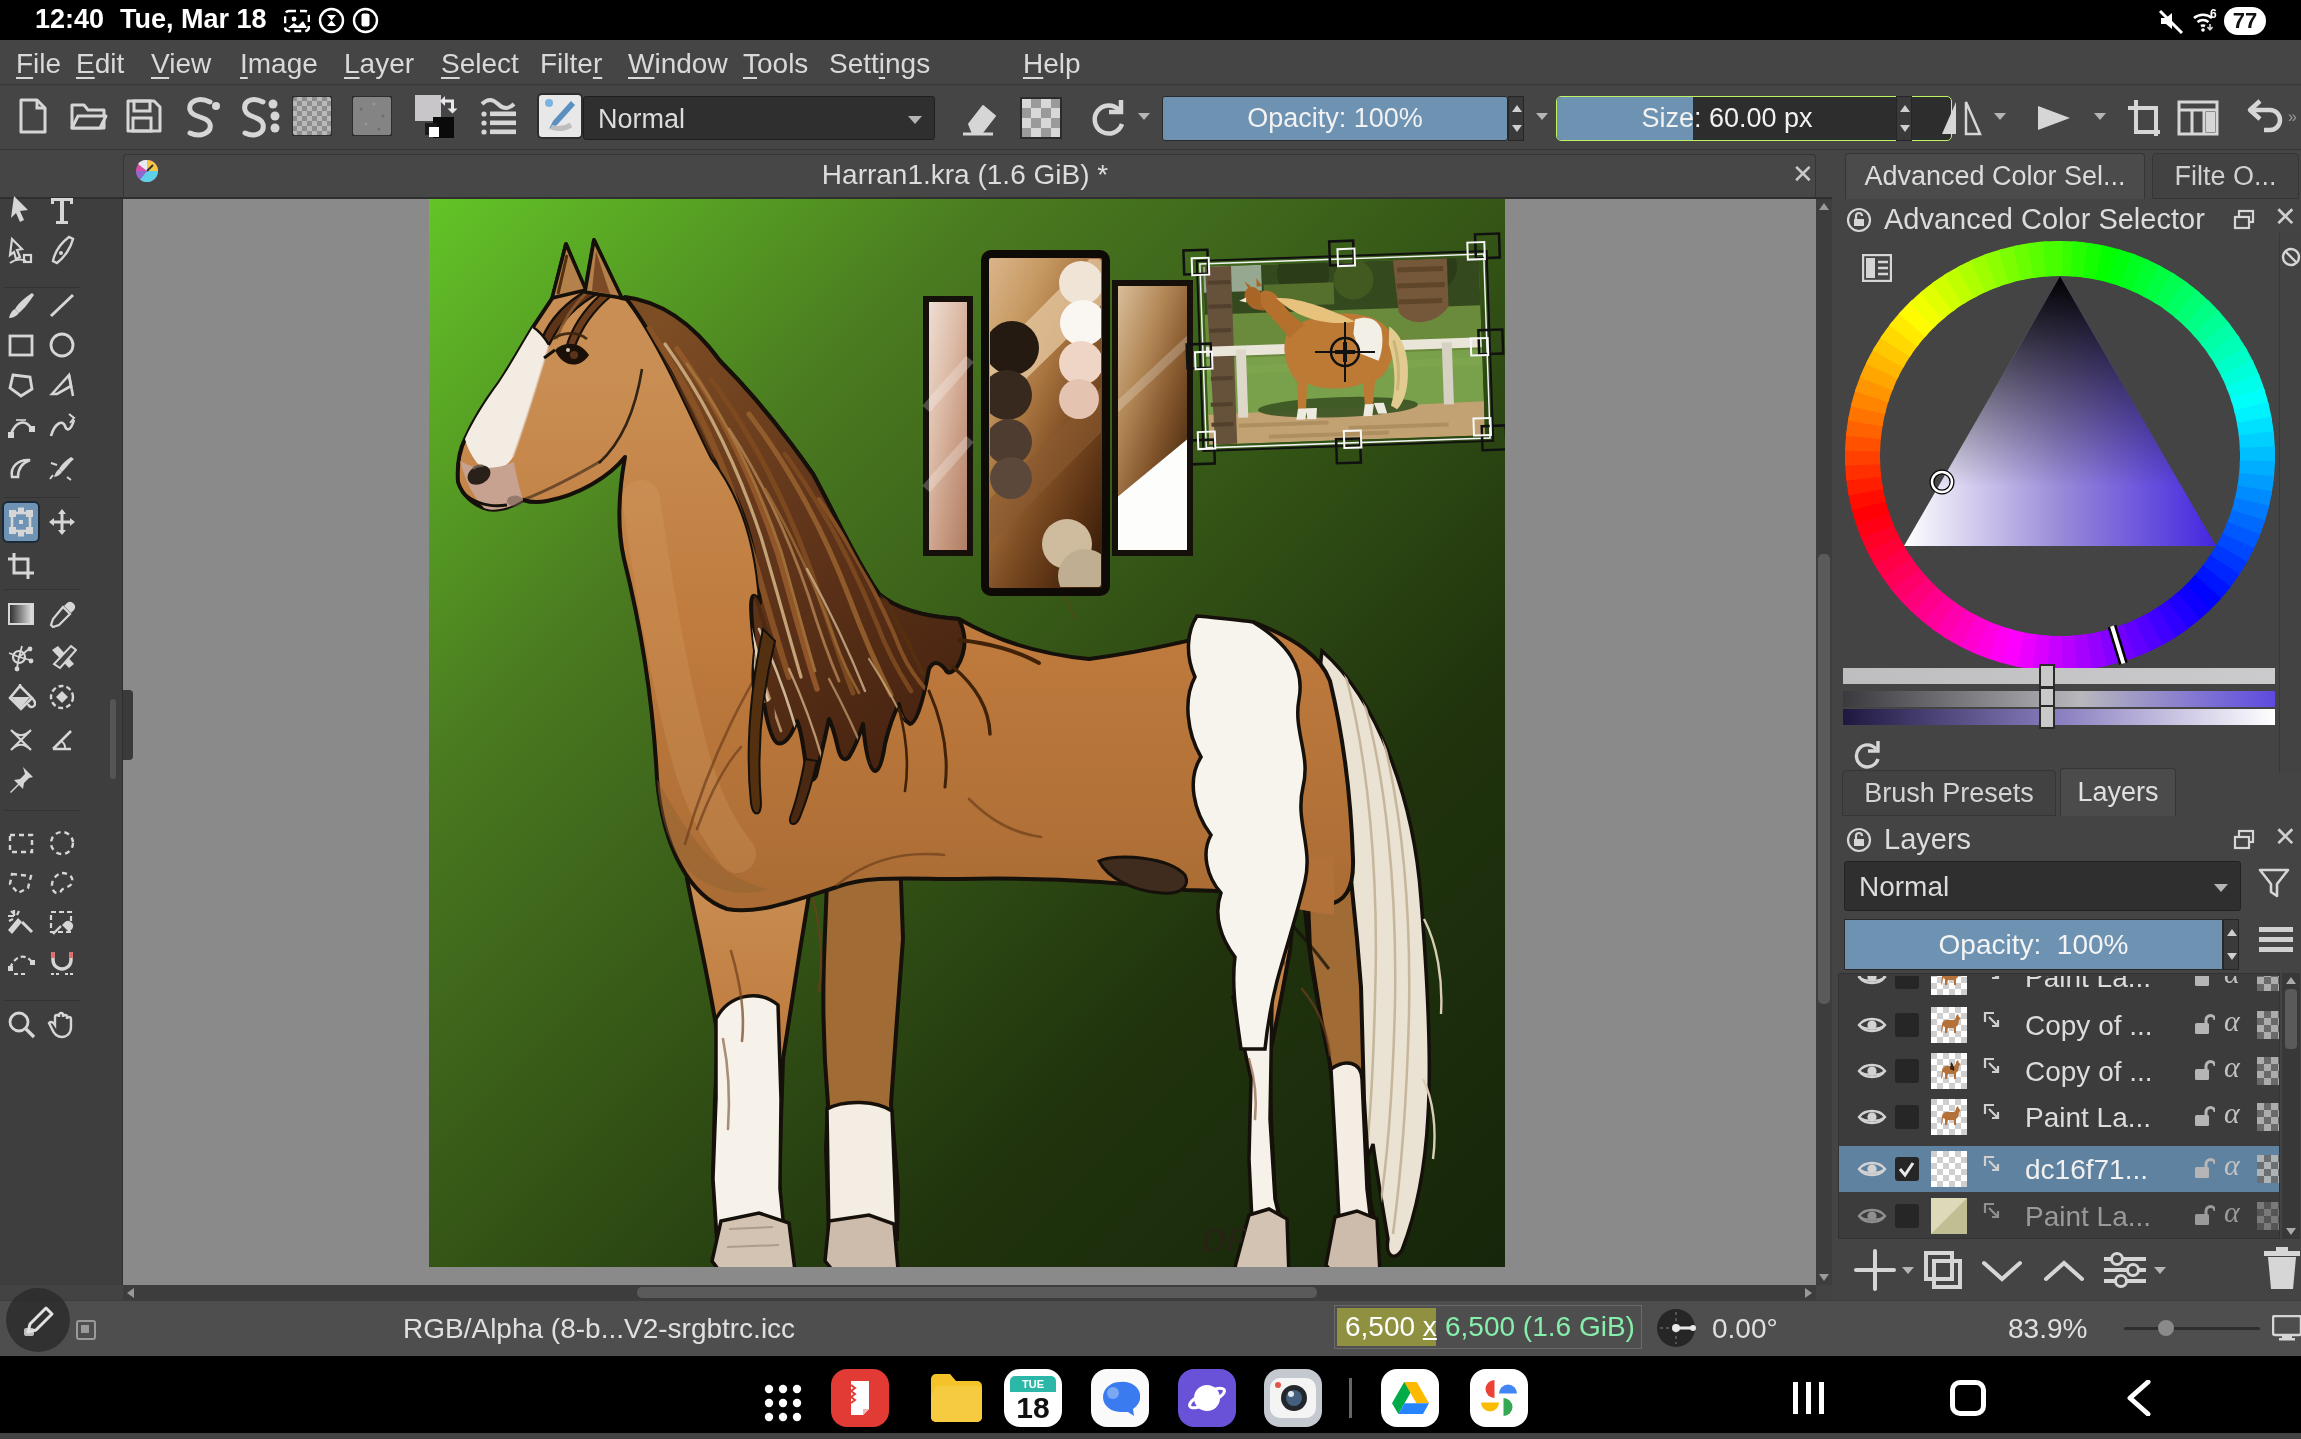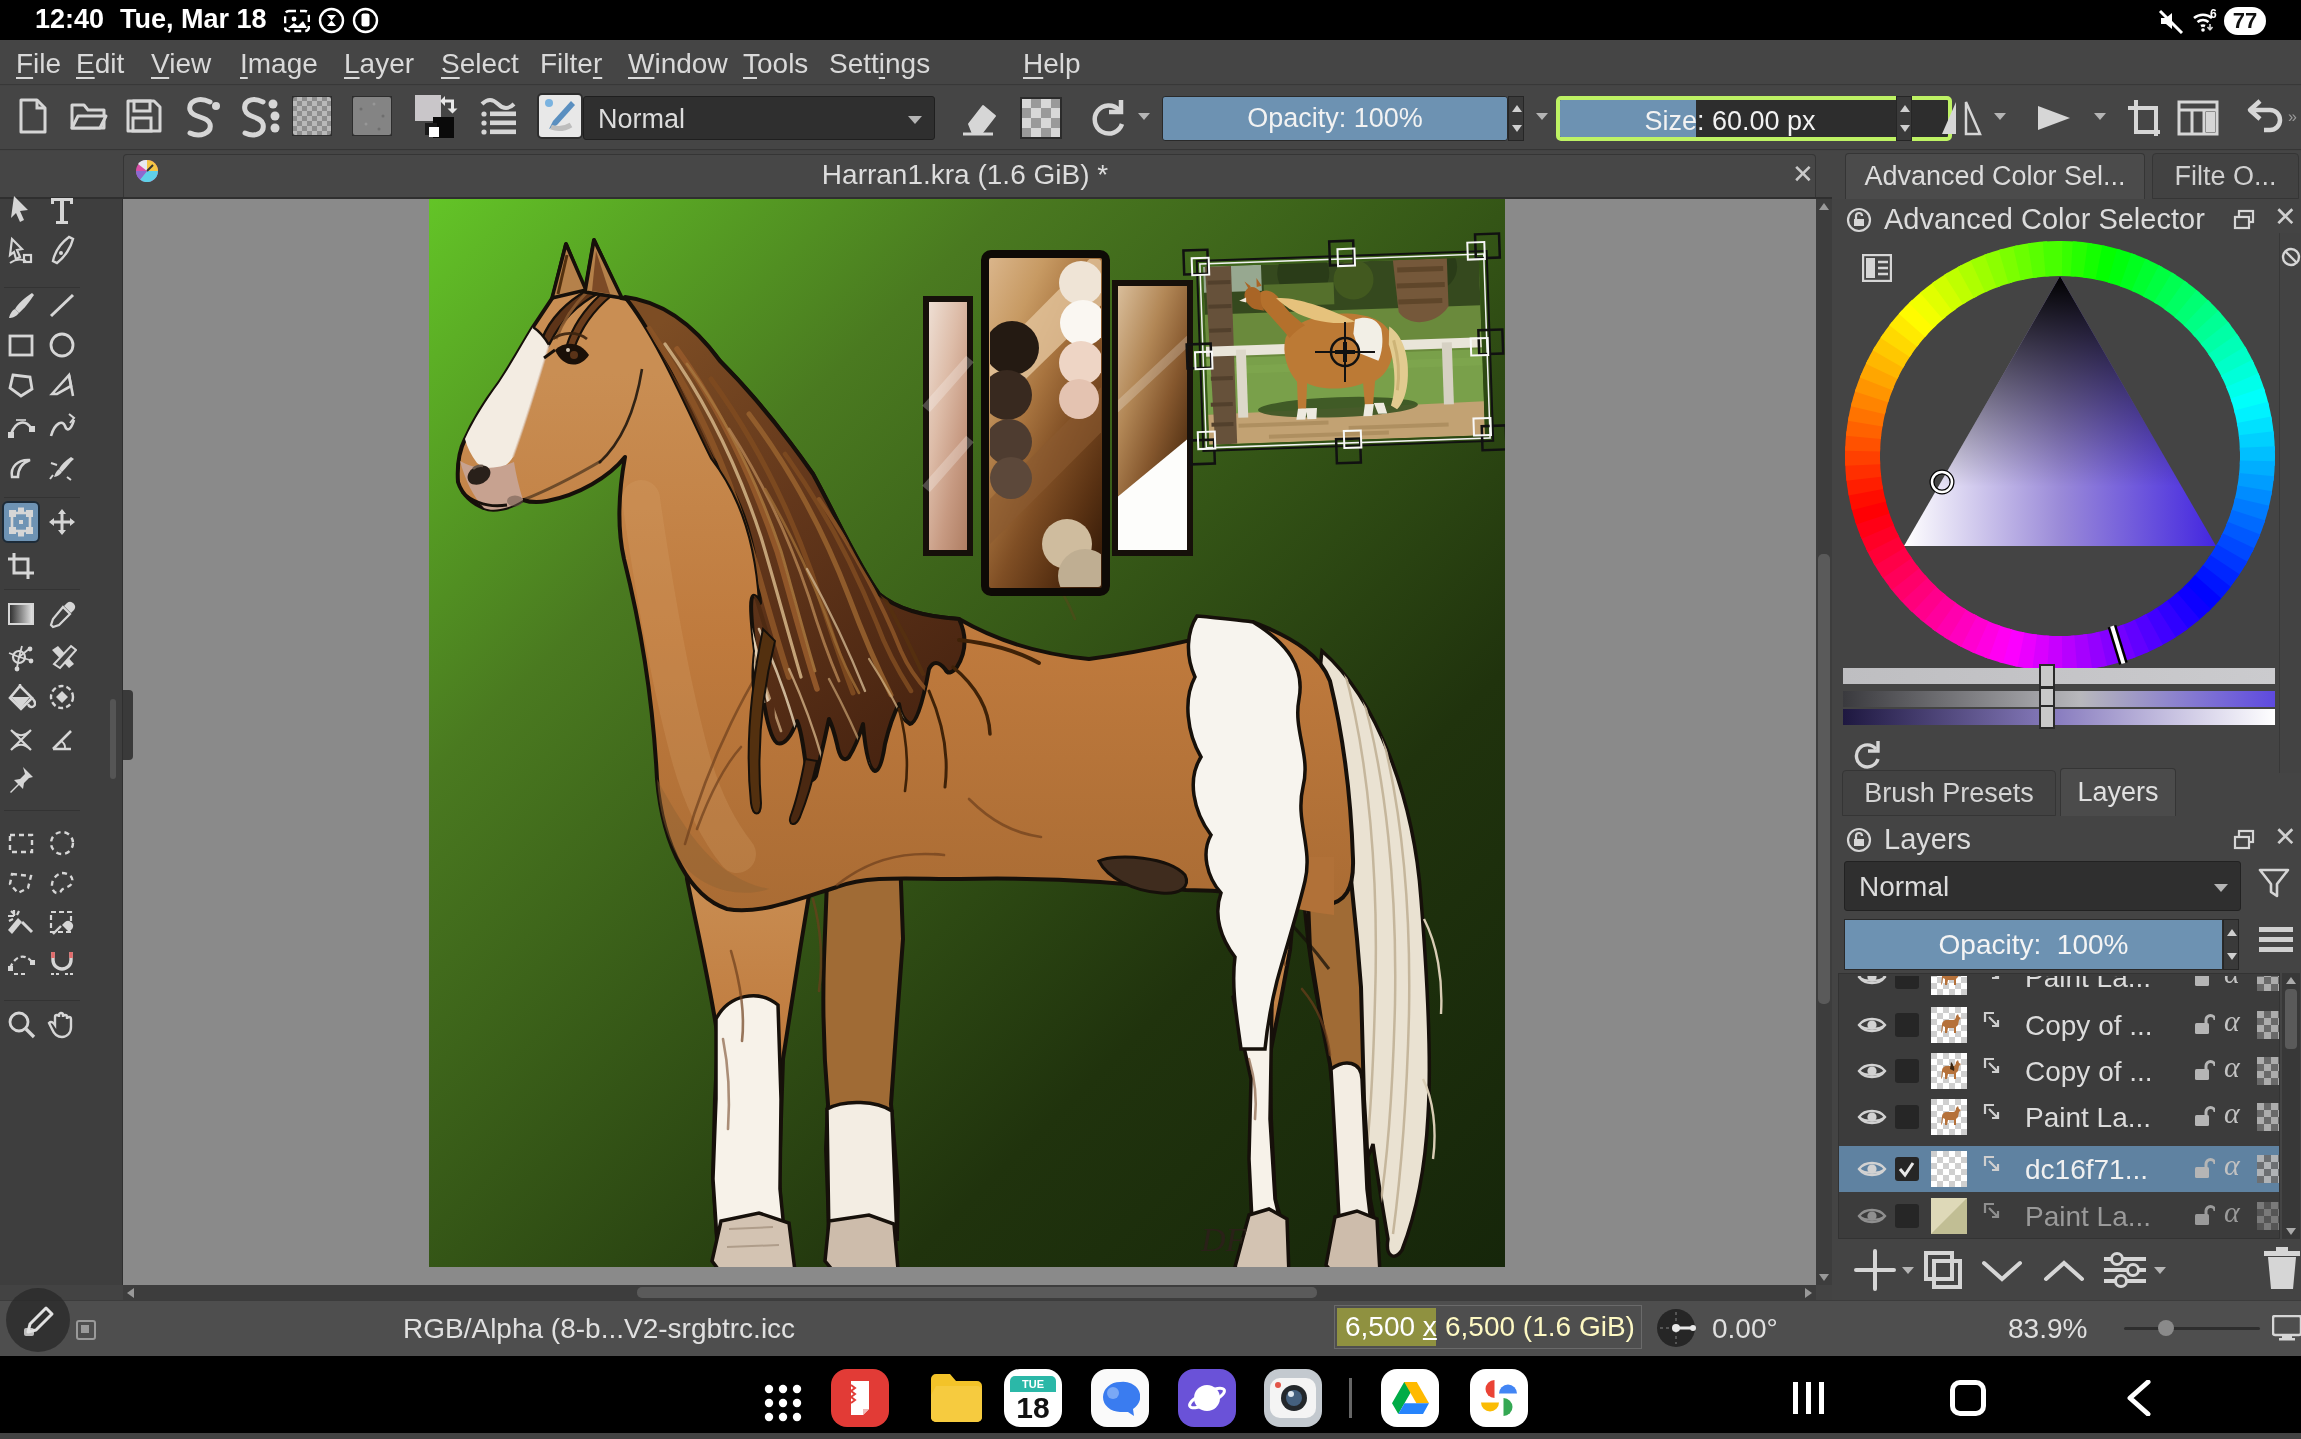--- a/index.html
+++ b/index.html
@@ -169,21 +169,21 @@
           <path d="M34,14 a14,14 0 1 0 3,14" fill="none" stroke="#d6d6d6" stroke-width="4.5"></path>
           <path d="M36,4 v12 h-12" fill="none" stroke="#d6d6d6" stroke-width="4.5"></path>
         </svg></div>
 <div class="abs" style="left:1138px;top:27px;width:0;height:0;border-left:6px solid transparent;border-right:6px solid transparent;border-top:7px solid #b5b5b5"></div>
 <div class="abs" style="left:1162px;top:10px;width:346px;height:45px;background:#6d92b2;border:1px solid #2a2a2a;border-radius:3px;text-align:center;font-size:27px;color:#f2f2f2;line-height:43px">Opacity: 100%</div>
 <div class="abs" style="left:1508px;top:10px;width:16px;height:45px;background:#3a3a3a;border:1px solid #262626">
 <div class="abs" style="left:3px;top:8px;width:0;height:0;border-left:5px solid transparent;border-right:5px solid transparent;border-bottom:7px solid #cfcfcf"></div>
 <div class="abs" style="left:3px;bottom:8px;width:0;height:0;border-left:5px solid transparent;border-right:5px solid transparent;border-top:7px solid #cfcfcf"></div>
       </div>
 <div class="abs" style="left:1536px;top:27px;width:0;height:0;border-left:6px solid transparent;border-right:6px solid transparent;border-top:7px solid #b5b5b5"></div>
-<div class="abs" style="left:1556px;top:10px;width:396px;height:45px;background:#2d2d2d;border:4px solid #bef264;border-radius:5px;overflow:hidden">
+<div class="abs" style="left:1556px;top:10px;width:396px;height:45px;background:#2d2d2d;border:1px solid #bef264;border-radius:5px;overflow:hidden">
 <div class="abs" style="left:0;top:0;width:136px;height:45px;background:#6d92b2"></div>
 <div class="abs" style="left:0;top:0;width:340px;text-align:center;font-size:27px;color:#f2f2f2;line-height:43px">Size: 60.00 px</div>
       </div>
 <div class="abs" style="left:1896px;top:10px;width:16px;height:45px;background:#3a3a3a;border:1px solid #262626">
 <div class="abs" style="left:3px;top:8px;width:0;height:0;border-left:5px solid transparent;border-right:5px solid transparent;border-bottom:7px solid #cfcfcf"></div>
 <div class="abs" style="left:3px;bottom:8px;width:0;height:0;border-left:5px solid transparent;border-right:5px solid transparent;border-top:7px solid #cfcfcf"></div>
       </div>
 <div class="abs" style="left:1938px;top:10px"><svg width="46" height="44" viewBox="0 0 46 44" style="">
           <path d="M18,6 v32 l-14,0 Z" fill="#d6d6d6"></path>
           <path d="M28,6 v32 l14,0 Z" fill="none" stroke="#d6d6d6" stroke-width="2.5"></path>
@@ -1232,21 +1232,21 @@
           <path d="M8,12 h28 l-3,32 h-22 Z" fill="#d6d6d6"></path>
           <rect x="4" y="6" width="36" height="5" fill="#d6d6d6"></rect>
           <rect x="16" y="2" width="12" height="5" fill="#d6d6d6"></rect>
         </svg></div>
     </div>
 <div class="abs" style="left:0;top:1300px;width:2301px;height:56px;background:#4e4e4e;border-top:1px solid #3c3c3c">
 <div class="abs txt" style="left:403px;top:12px;font-size:28px;color:#e0e0e0">RGB/Alpha (8-b...V2-srgbtrc.icc</div>
 <div class="abs" style="left:1334px;top:4px;width:308px;height:44px;border:1px solid #6a6a6a">
 <div class="abs" style="left:2px;top:2px;width:99px;height:38px;background:#8f9140"></div>
 <div class="abs txt" style="left:10px;top:5px;font-size:28px;color:#fff">6,500 <u>x</u></div>
-<div class="abs txt" style="left:110px;top:5px;font-size:28px;color:#fef9c3">6,500 (1.6 GiB)</div>
+<div class="abs txt" style="left:110px;top:5px;font-size:28px;color:#86efac">6,500 (1.6 GiB)</div>
       </div>
 <div class="abs" style="left:1656px;top:7px"><svg width="40" height="40" viewBox="0 0 40 40" style="">
           <circle cx="20" cy="20" r="19" fill="#262626"></circle>
           <path d="M20,4 v32 M4,20 h32" stroke="#555" stroke-width="2" stroke-dasharray="3 3"></path>
           <circle cx="20" cy="20" r="4" fill="#e8e8e8"></circle>
           <path d="M20,20 h16" stroke="#e8e8e8" stroke-width="3"></path>
           <circle cx="37" cy="20" r="3" fill="#e8e8e8"></circle>
         </svg></div>
 <div class="abs txt" style="left:1712px;top:12px;font-size:28px;color:#e0e0e0">0.00°</div>
 <div class="abs txt" style="left:2008px;top:12px;font-size:28px;color:#e0e0e0">83.9%</div>

